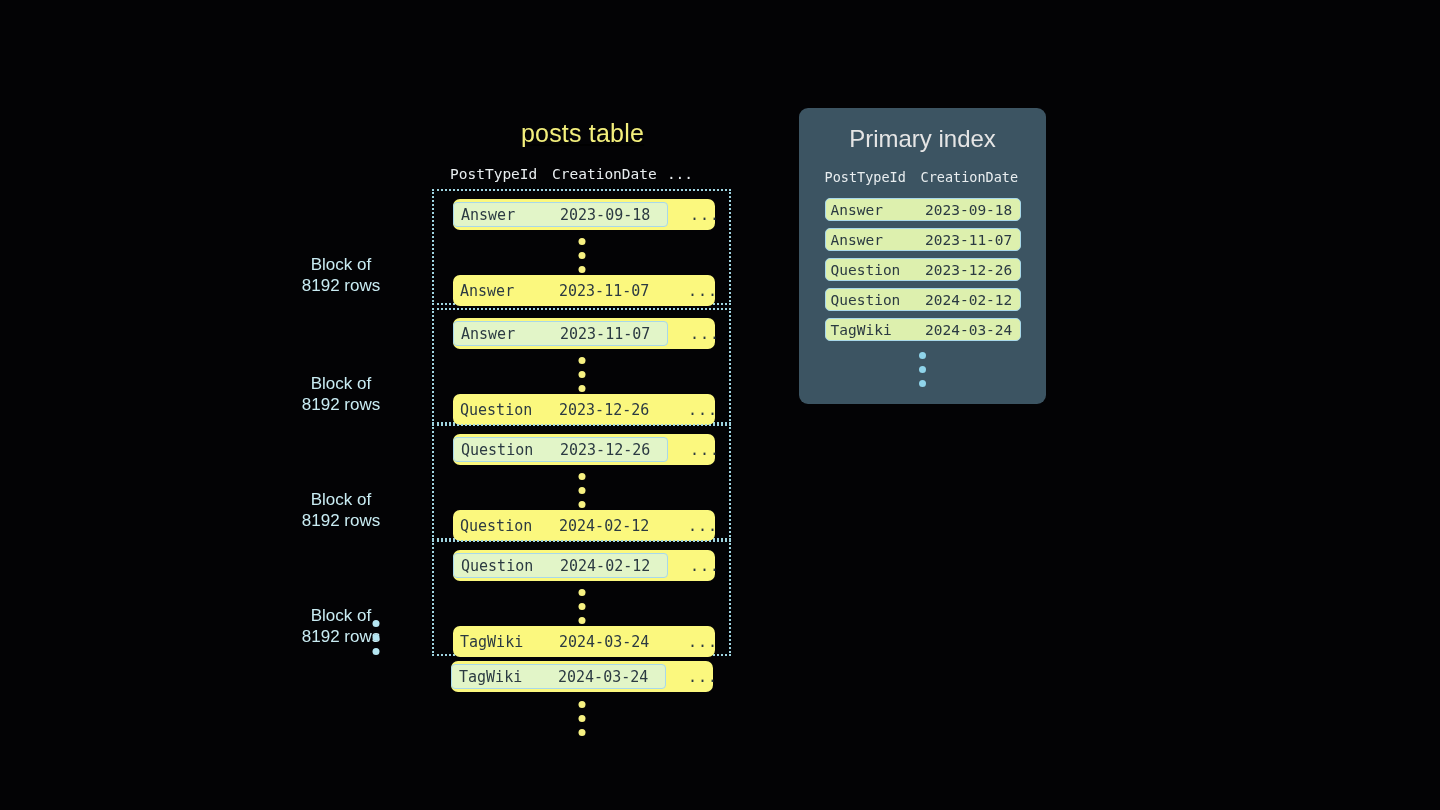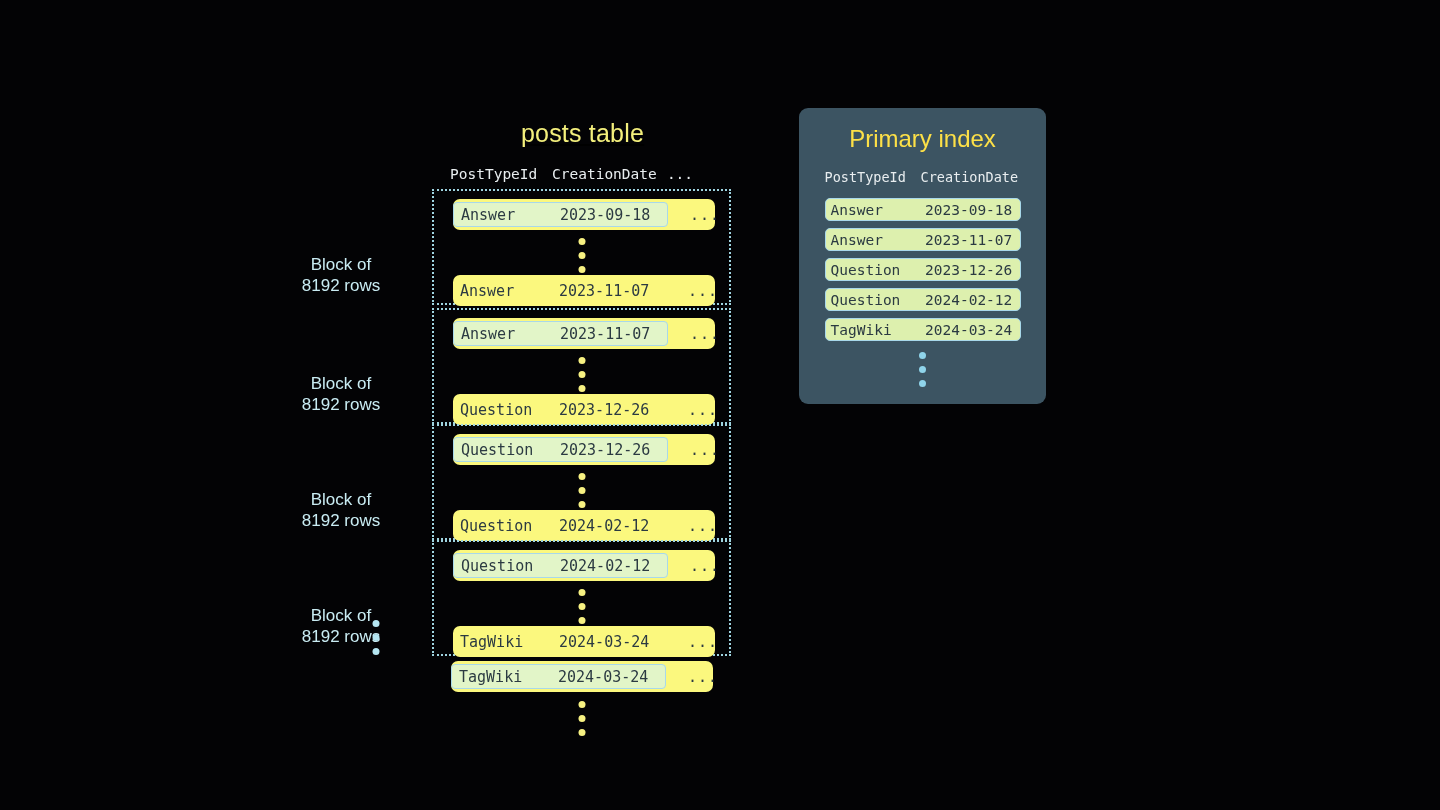--- a/index.html
+++ b/index.html
@@ -141,21 +141,21 @@
     left: 799px;
     top: 108px;
     width: 247px;
     height: 296px;
     background: #3c5462;
     border-radius: 9px;
     box-sizing: border-box;
   }
   #primary-index-title {
     text-align: center;
-    color: #fde047;
+    color: #e5e5e5;
     font-size: 24px;
     line-height: 28px;
     padding-top: 17px;
     font-family: "Liberation Sans", sans-serif;
   }
   #index-header-row {
     display: flex;
     justify-content: center;
     margin-top: 16px;
     font-family: "DejaVu Sans Mono", monospace;

